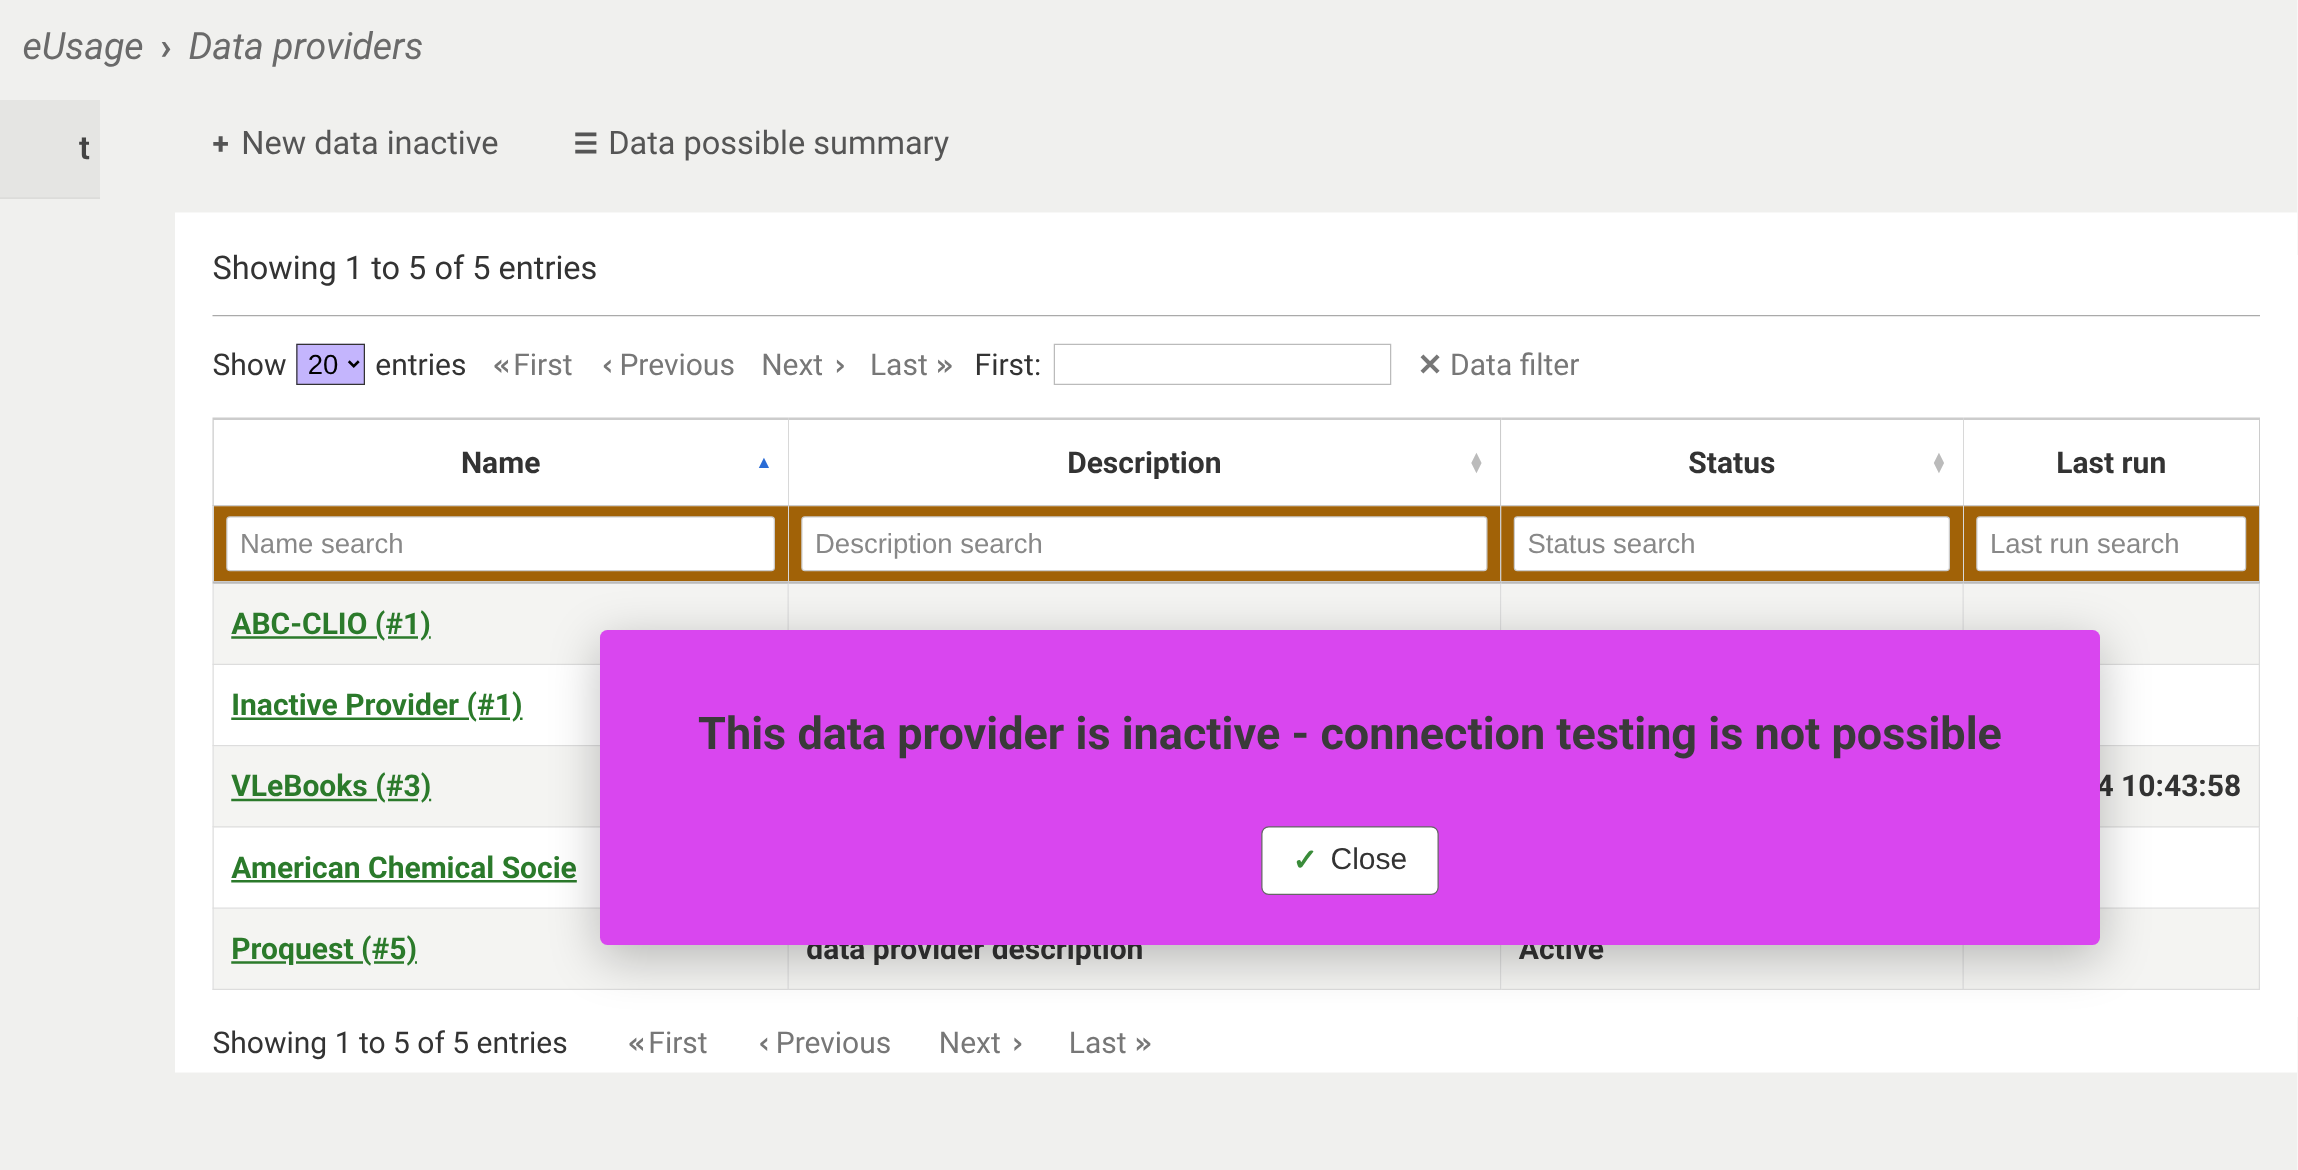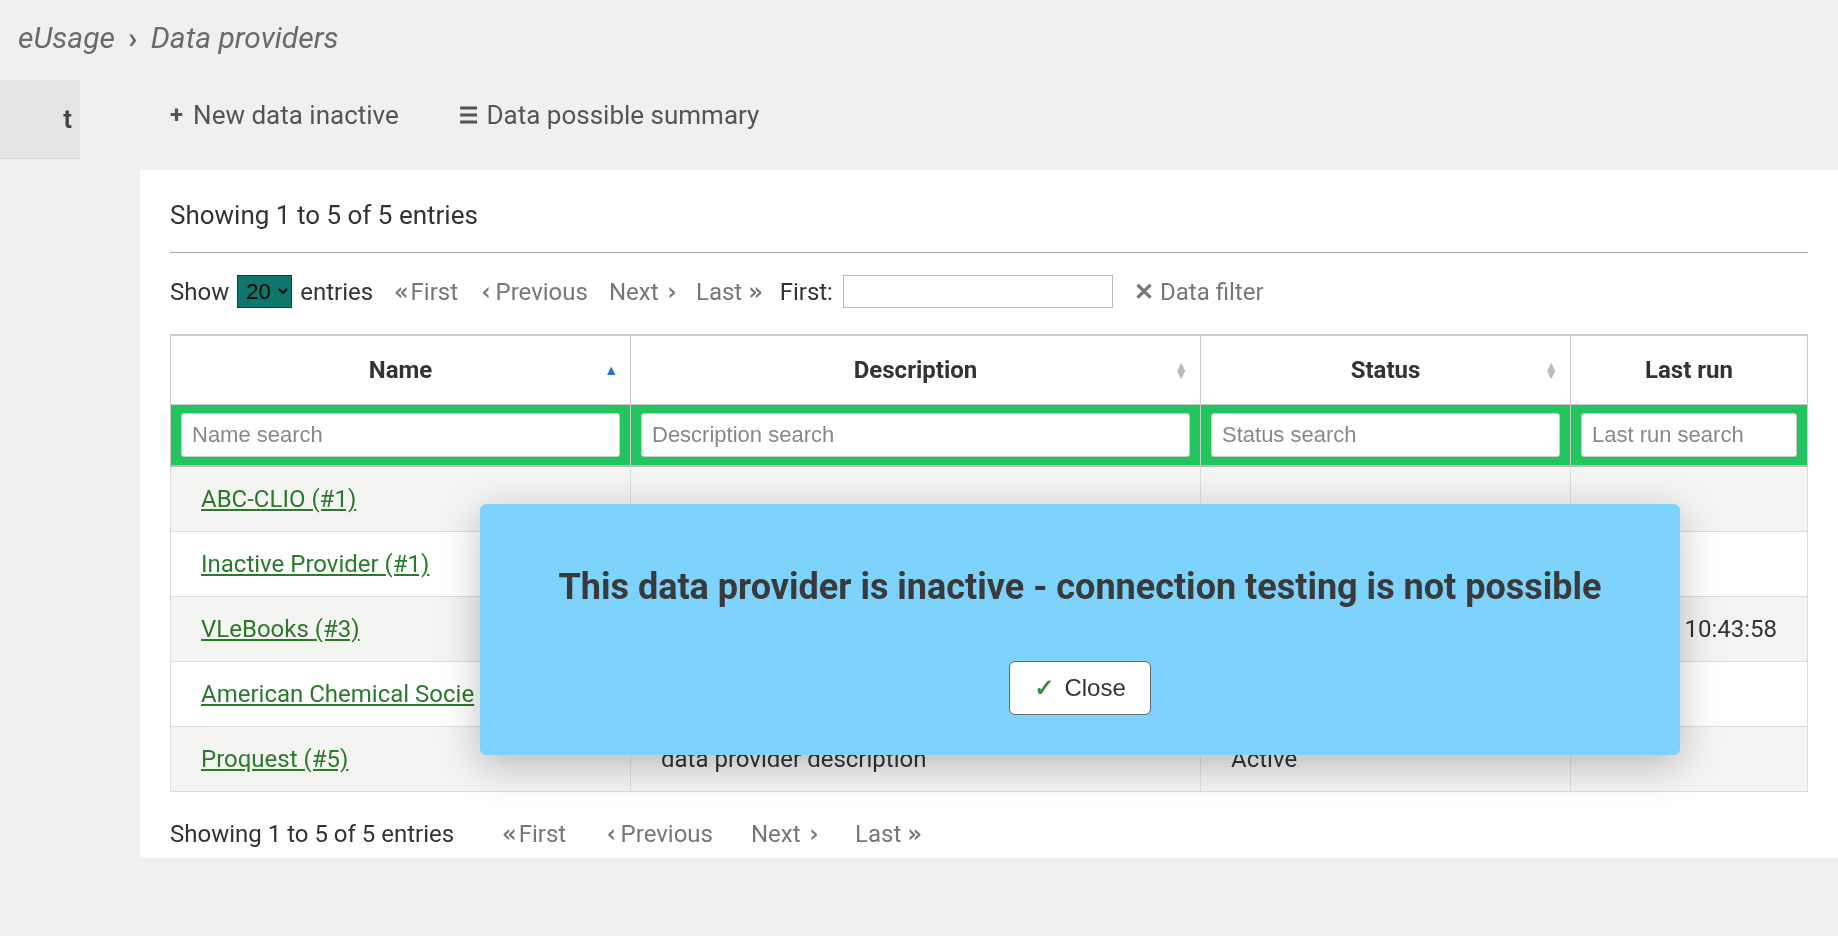--- a/index.html
+++ b/index.html
@@ -84,21 +84,21 @@
     font-size: 24px;
     color: #777;
     margin-bottom: 26px;
     flex-wrap: nowrap;
   }
   .show-entries { color: #333; display: flex; align-items: center; gap: 8px; }
   .show-entries select {
     font-size: 22px;
     padding: 2px 4px;
     border: 1px solid #333;
-    background: #0f766e;
+    background: #c4b5fd;
   }
   .pager-btn {
     display: flex;
     align-items: center;
     gap: 6px;
     cursor: pointer;
     color: #777;
   }
   .chev { font-family: monospace; font-weight: bold; letter-spacing: -4px; }
   .search-wrap { display: flex; align-items: center; gap: 10px; color: #333; }
@@ -135,55 +135,56 @@
     line-height: 8px;
     font-size: 14px;
     color: #bbb;
   }
   .sort-ind .asc { color: #2a6cd6; }
   .sort-ind .one { color: #bbb; }
   table.data thead tr.filter-row th {
     padding: 8px 10px;
     border-top: none;
     border-bottom: 2px solid #bbb;
-    background: #22c55e;
+    background: #a16207;
   }
   table.data thead tr.filter-row input {
     width: 100%;
     font-size: 22px;
     padding: 8px 10px;
     border: 1px solid #ccc;
     border-radius: 3px;
     color: #333;
   }
   table.data thead tr.filter-row input::placeholder { color: #888; }
   table.data tbody td {
     border: 1px solid #ddd;
-    padding: 18px 30px;
+    padding: 18px 14px;
     color: #333;
     vertical-align: middle;
+    font-weight: bold;
   }
   table.data tbody tr:nth-child(odd) td { background: #f4f4f2; }
   table.data tbody tr:nth-child(even) td { background: #fff; }
   .row-name { color: #2b7a2b; }
   .bottom-controls {
     display: flex;
     align-items: center;
     gap: 38px;
     font-size: 24px;
     color: #777;
     padding-top: 28px;
   }
   .bottom-showing { color: #333; margin-right: 10px; }
   .modal {
     position: absolute;
     left: 480px;
     top: 504px;
     width: 1200px;
-    background: #7dd3fc;
+    background: #d946ef;
     border-radius: 6px;
     box-shadow: 0 10px 40px rgba(0,0,0,0.25);
     padding: 60px 40px 40px 40px;
     text-align: center;
     z-index: 100;
   }
   .modal-title {
     font-size: 36px;
     font-weight: 700;
     color: #3a3a3a;

